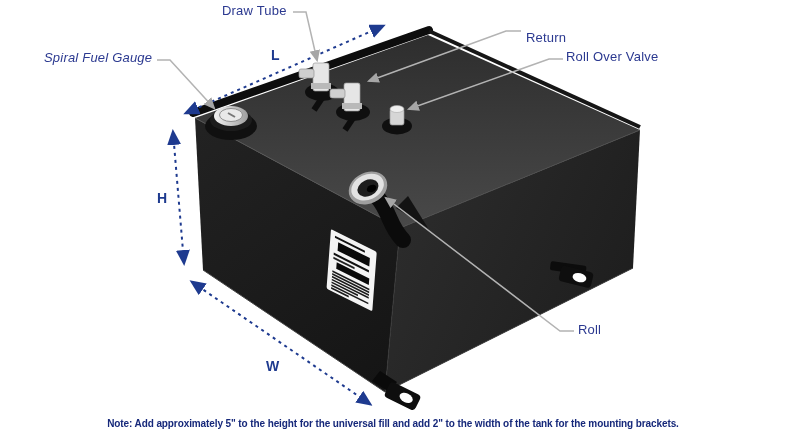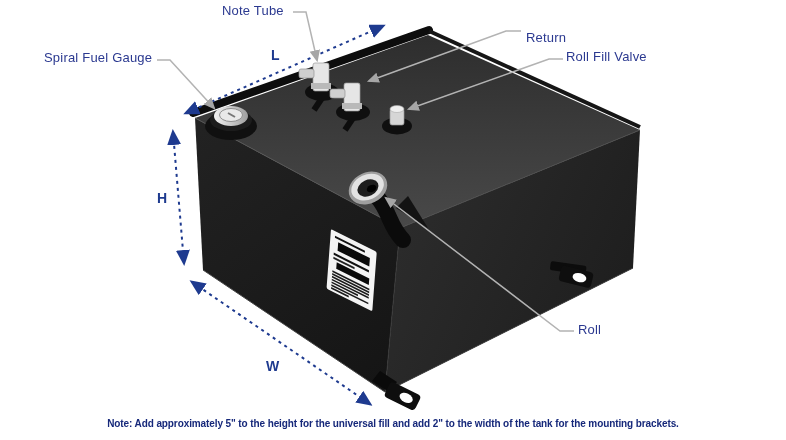--- a/index.html
+++ b/index.html
@@ -152,27 +152,27 @@
 
     <g stroke="#b3b3b3" stroke-width="1.5" fill="none">
       <path d="M293,12 h13 L317,60" marker-end="url(#arrowGray)"></path>
       <path d="M157,60 h13 L214,108" marker-end="url(#arrowGray)"></path>
       <path d="M521,31 h-15 L369,81" marker-end="url(#arrowGray)"></path>
       <path d="M563,59 h-14 L409,109" marker-end="url(#arrowGray)"></path>
       <path d="M574,331 h-14 L386,198" marker-end="url(#arrowGray)"></path>
     </g>
   </svg>
 
-  <div class="callout" style="left:44px; top:51px;">Spiral Fuel Gauge</div>
+  <div class="callout" style="left:44px; top:51px;font-style:italic;">Spiral Fuel Gauge</div>
 
-  <div class="callout" style="left:222px; top:4px;">Note Tube</div>
+  <div class="callout" style="left:222px; top:4px;">Draw Tube</div>
 
   <div class="callout" style="left:526px; top:31px;">Return</div>
 
-  <div class="callout" style="left:566px; top:50px;">Roll Fill Valve</div>
+  <div class="callout" style="left:566px; top:50px;">Roll Over Valve</div>
 
   <div class="callout" style="left:578px; top:323px;">Roll</div>
 
   <div class="dim" style="left:271px; top:48px;">L</div>
 
   <div class="dim" style="left:157px; top:191px;">H</div>
 
   <div class="dim" style="left:266px; top:359px;">W</div>
 
   <div class="note">Note: Add approximately 5" to the height for the universal fill and add 2" to the width of the tank for the mounting brackets.</div>

